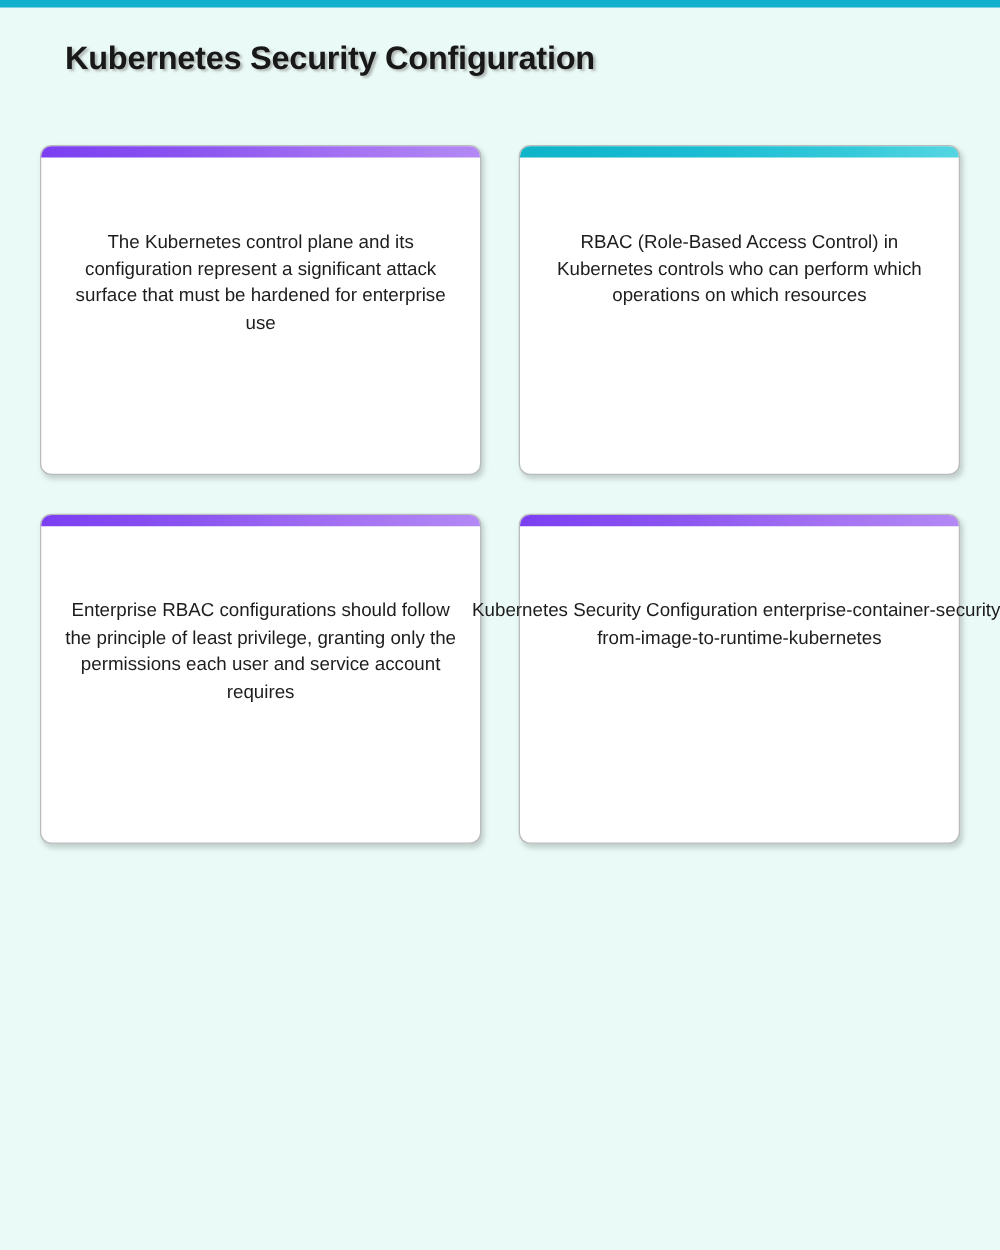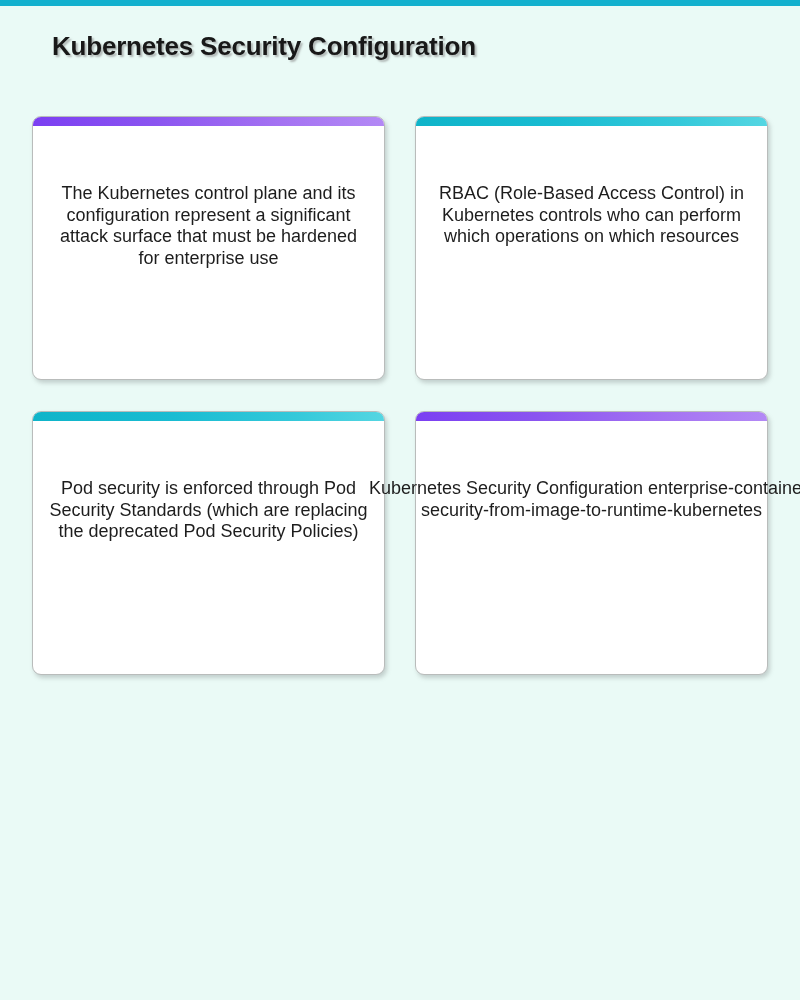--- a/index.html
+++ b/index.html
@@ -67,21 +67,21 @@
   }
   .card.accent-cyan .card-accent {
     background: linear-gradient(90deg, #0fb4c9 0%, #19bcd2 40%, #35c9da 75%, #55d6e2 100%);
   }
   .card-text {
     position: absolute;
     top: 66px;
     left: 14px;
     right: 14px;
     text-align: center;
-    font-size: 18px;
+    font-size: 15px;
     line-height: 21.5px;
     color: #1d1d1d;
   }
   
   .card-text.overflow-wide {
     left: -50px;
     right: -50px;
     white-space: normal;
     word-break: keep-all;
     overflow-wrap: normal;
@@ -99,25 +99,25 @@
   <div class="card accent-purple">
     <div class="card-accent"></div>
     <div class="card-text">The Kubernetes control plane and its configuration represent a significant attack surface that must be hardened for enterprise use</div>
   </div>
 
   <div class="card accent-cyan">
     <div class="card-accent"></div>
     <div class="card-text">RBAC (Role-Based Access Control) in Kubernetes controls who can perform which operations on which resources</div>
   </div>
 
+  <div class="card accent-purple">
+    <div class="card-accent"></div>
+    <div class="card-text">Enterprise RBAC configurations should follow the principle of least privilege, granting only the permissions each user and service account requires</div>
+  </div>
 
-  <div class="card accent-cyan">
-    <div class="card-accent"></div>
-    <div class="card-text">Pod security is enforced through Pod Security Standards (which are replacing the deprecated Pod Security Policies)</div>
-  </div>
 
   <div class="card accent-purple">
     <div class="card-accent"></div>
     <div class="card-text overflow-wide">Kubernetes Security Configuration enterprise-container-security-from-image-to-runtime-kubernetes</div>
   </div>
 
 
 </div>
 
 </body></html>

